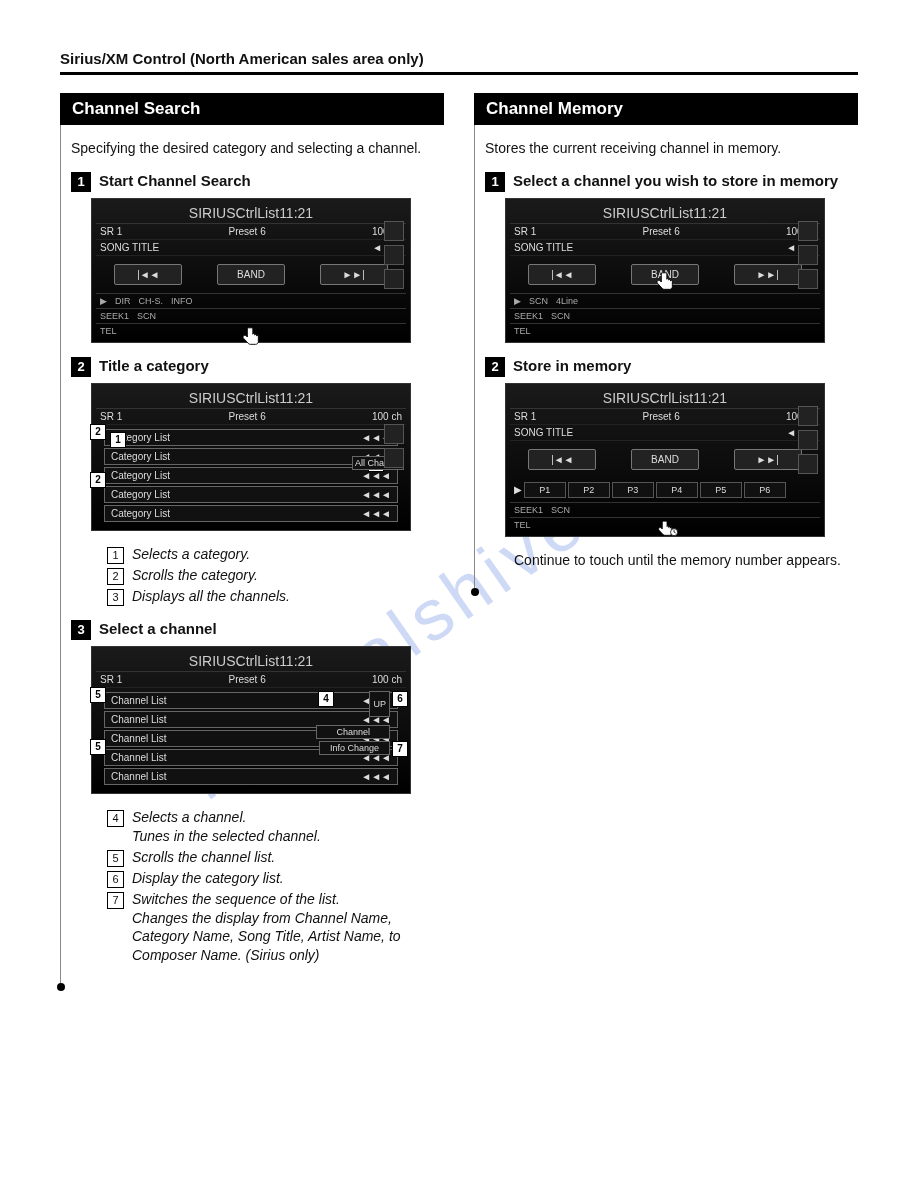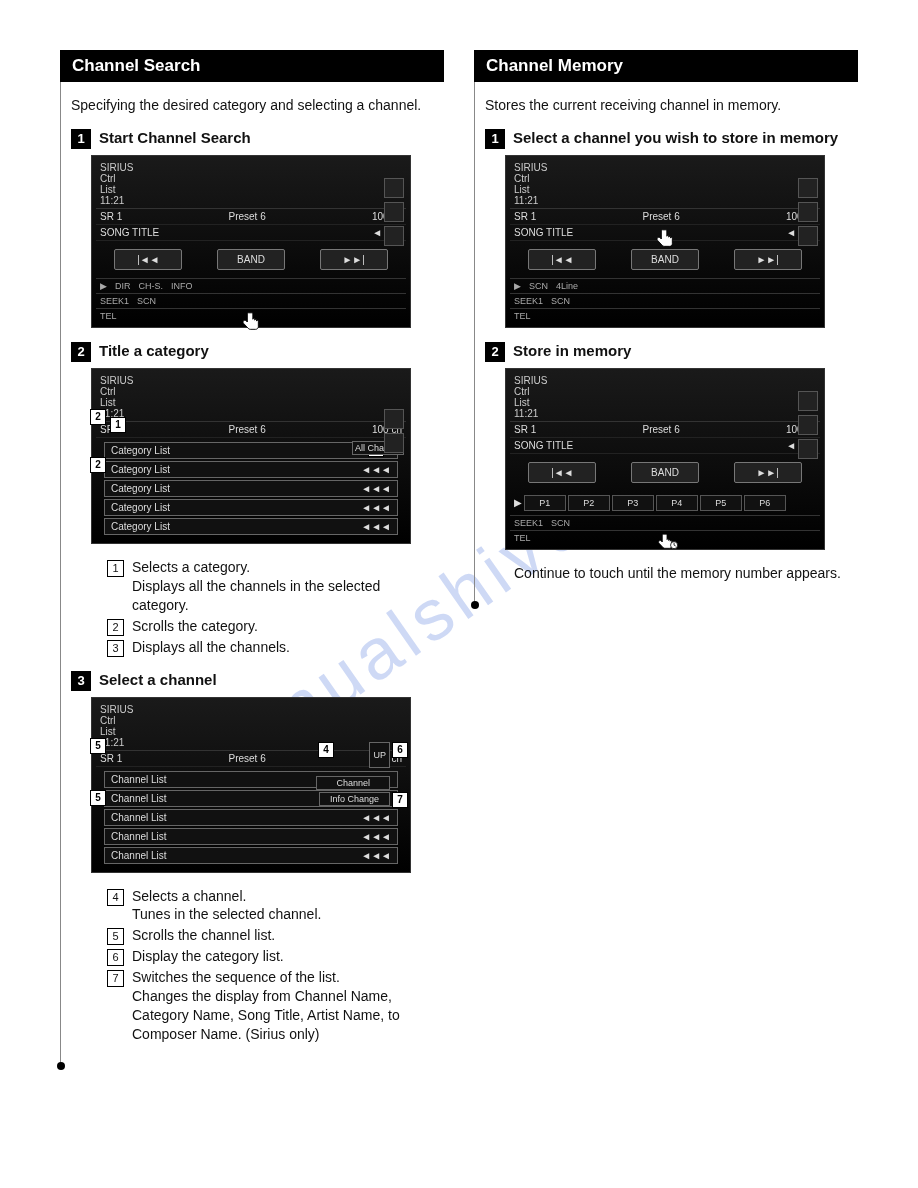--- a/index.html
+++ b/index.html
@@ -79,23 +79,22 @@
     border: 1px solid #333;
     padding: 4px;
     color: #ddd;
     font-size: 10px;
     margin: 4px 0 14px 20px;
     box-sizing: border-box;
     position: relative;
   }
   .screen .topbar {
     display:flex; justify-content:center;
-    font-size:10px; color:#ccc; border-bottom:1px solid #333;
+    font-size:14px; color:#ccc; border-bottom:1px solid #333;
     padding:2px 4px;
-    flex-direction:column;
   }
   .screen .row {
     display:flex; gap:14px; padding:2px 4px; font-size:10px;
     border-bottom:1px solid #222;
   }
   .screen .btnrow {
     display:flex; justify-content:space-around; padding:8px 4px; gap:6px;
   }
   .s-btn {
     border:1px solid #777; background:#222; color:#ddd;
@@ -140,21 +139,21 @@
     font-size: 14px;
     line-height:1.35;
   }
   .def-item { display:flex; gap:8px; margin:2px 0;}
   .def-num {
     border:1px solid #000;
     width:15px;height:15px;font-size:11px;
     line-height:15px;text-align:center;
     flex-shrink:0; margin-top:2px;
   }
-  .def-text { flex:1; }
+  .def-text { flex:1;font-style:italic; }
   .preset-row {
     display:flex; gap:2px; padding:4px 4px;
   }
   .preset-btn {
     border:1px solid #555; background:#111;
     width:40px; font-size:9px; text-align:center; padding:2px 0;
   }
   .watermark {
     position:absolute;
     left:50%; top:50%;
@@ -173,20 +172,21 @@
   }
   .footer .pg { margin-right:8px;}
 </style>
 </head>
 <body>
 
 <div class="page">
 
   <div class="watermark">manualshive.com</div>
 
+  <div class="header-line">Sirius/XM Control (North American sales area only)</div>
 
   <div class="columns">
 
     <div class="col">
       <div class="section-title-bar">Channel Search</div>
       <div class="section-body">
         <div class="para">Specifying the desired category and selecting a channel.</div>
 
         <div class="step">
           <div class="step-num">1</div>
@@ -283,21 +283,21 @@
           <div style="position:absolute;right:6px;top:72px;border:1px solid #666;background:#111;font-size:9px;padding:1px 2px">All Channel</div>
           <div class="sidebtns" style="top:40px">
             <div class="sideicon"></div>
             <div class="sideicon"></div>
           </div>
         </div>
 
         <div class="def-list">
           <div class="def-item">
               <div class="def-num">1</div>
-              <div class="def-text"><span>Selects a category.</span><br><span>Displays all the channels in the selected category.</span></div>
+              <div class="def-text"><span>Selects a category.</span><br></div>
             </div>
           <div class="def-item">
               <div class="def-num">2</div>
               <div class="def-text">Scrolls the category.</div>
             </div>
           <div class="def-item">
               <div class="def-num">3</div>
               <div class="def-text">Displays all the channels.</div>
             </div>
         </div>

